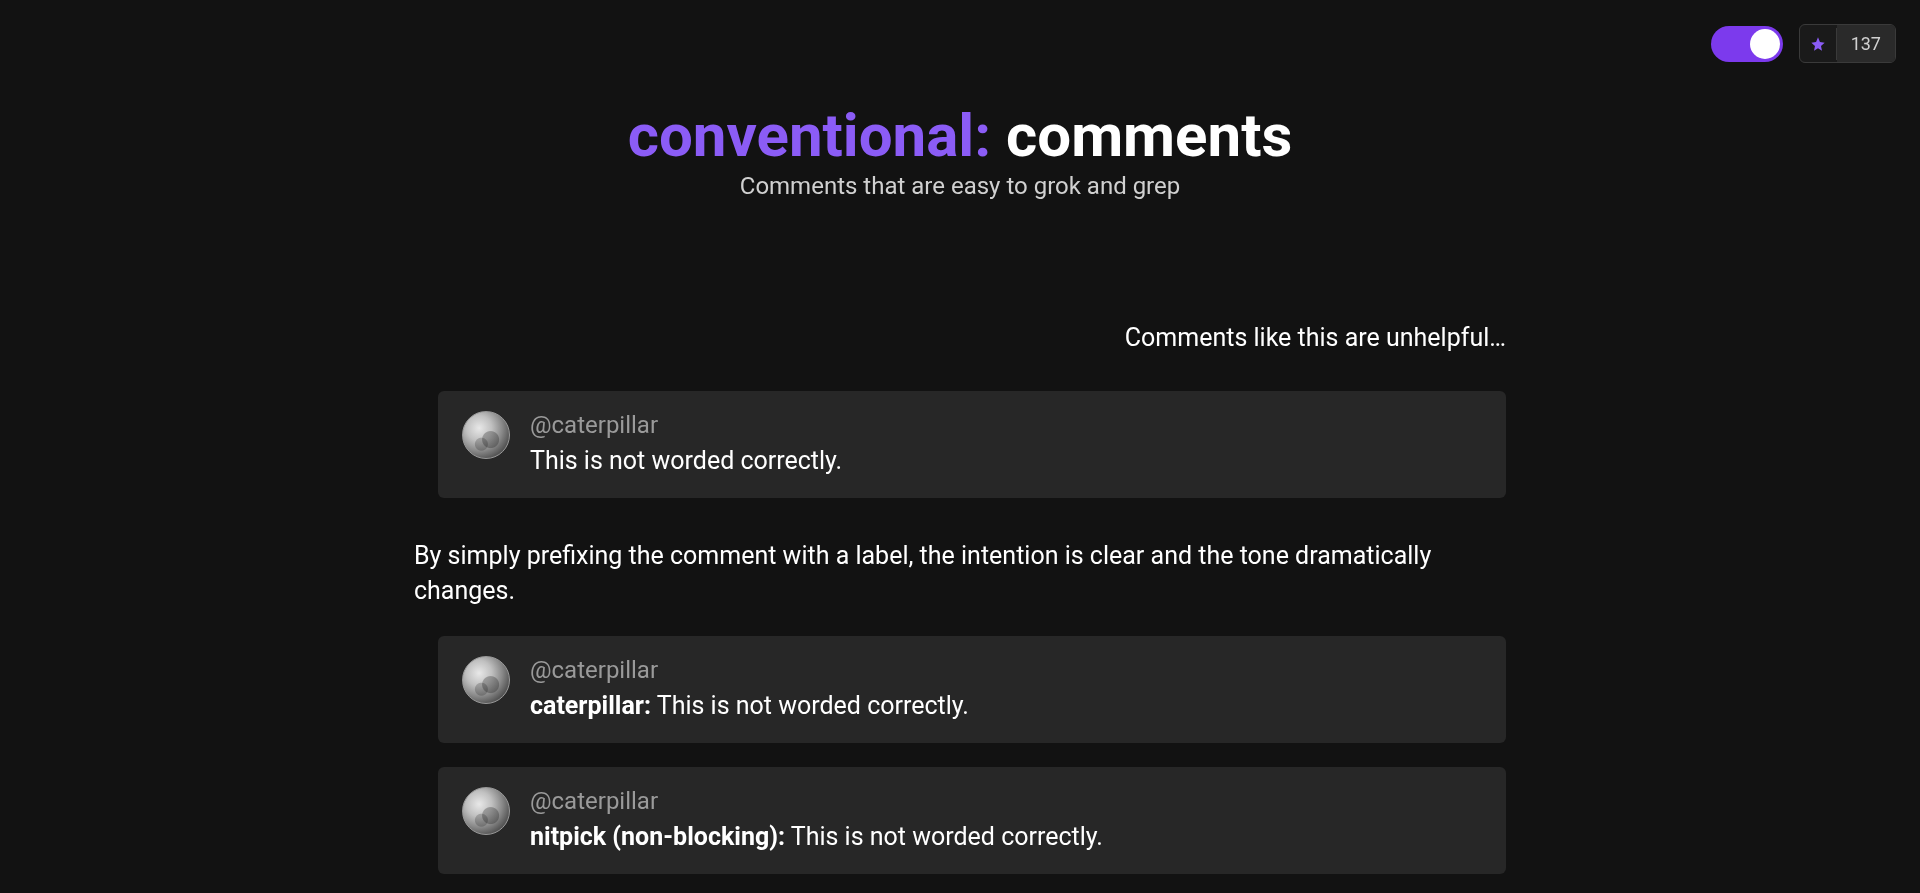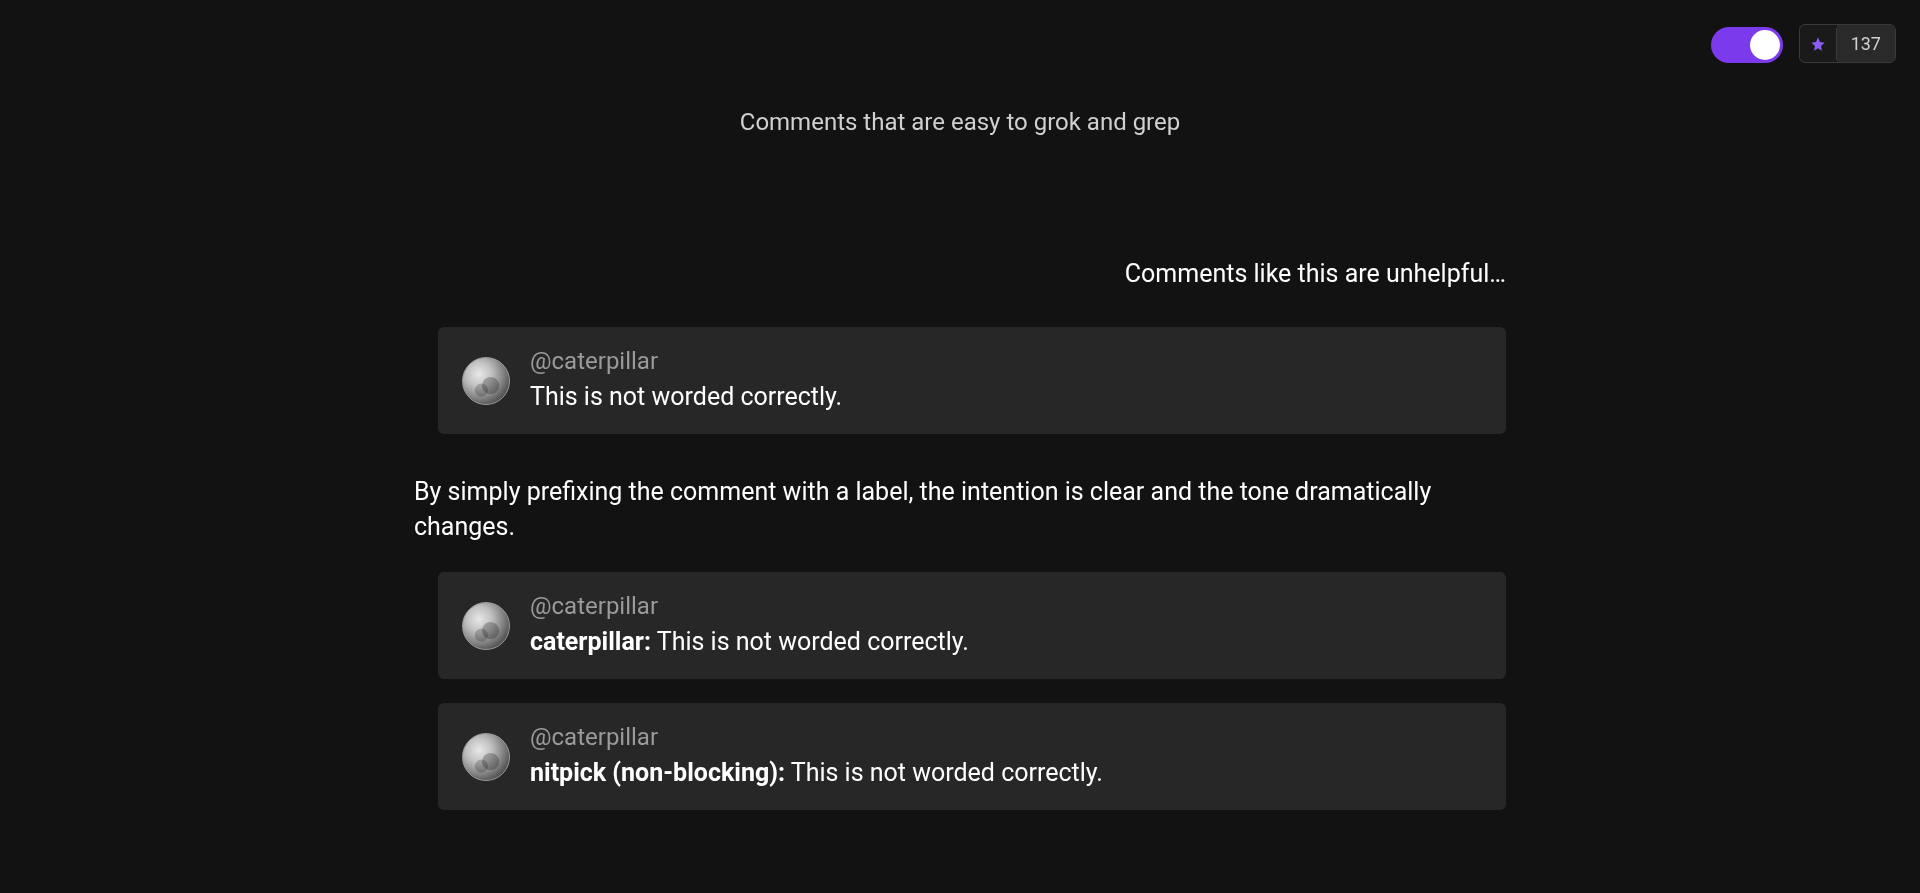--- a/index.html
+++ b/index.html
@@ -12,21 +12,21 @@
       color: #ffffff;
       font-family: -apple-system, BlinkMacSystemFont, "Segoe UI", Roboto, Helvetica, Arial, sans-serif;
       min-height: 893px;
       overflow: hidden;
     }
     .top-controls {
       position: absolute;
       top: 24px;
       right: 24px;
       display: flex;
-      align-items: flex-end;
+      align-items: center;
       gap: 16px;
     }
     .toggle-switch {
       width: 72px;
       height: 36px;
       background-color: #7c3aed;
       border-radius: 18px;
       position: relative;
       cursor: pointer;
     }
@@ -77,36 +77,35 @@
     }
     .title-prefix {
       color: #8b5cf6;
     }
     .title-suffix {
       color: #ffffff;
     }
     .subtitle {
       font-size: 24px;
       color: #d0d0d0;
-      margin-top: 8px;
       font-weight: 400;
     }
     .intro-text {
       font-size: 25px;
       color: #ffffff;
       margin-bottom: 36px;
       line-height: 1.4;
       text-align: right;
     }
     .comment-card {
       background-color: #272727;
       border-radius: 6px;
       padding: 20px 24px;
       display: flex;
-      align-items: center;
+      align-items: flex-start;
       gap: 20px;
       margin-left: 24px;
       margin-bottom: 40px;
     }
     .avatar {
       width: 48px;
       height: 48px;
       border-radius: 50%;
       background: radial-gradient(circle at 35% 35%, #e8e8e8 0%, #c0c0c0 30%, #888 55%, #555 75%, #333 100%);
       flex-shrink: 0;
@@ -161,20 +160,23 @@
       <svg width="16" height="16" viewBox="0 0 24 24" fill="#8b5cf6">
         <path d="M12 2l2.9 6.9L22 10l-5.5 5.1L18 22l-6-3.5L6 22l1.5-6.9L2 10l7.1-1.1z"></path>
       </svg>
     </div>
     <div class="star-count">137</div>
   </div>
 </div>
 
 <div class="container">
   <div class="header">
+    <h1 class="title">
+      <span class="title-prefix">conventional:</span><span class="title-suffix"> comments</span>
+    </h1>
     <p class="subtitle">Comments that are easy to grok and grep</p>
   </div>
 
   <p class="intro-text">Comments like this are unhelpful…</p>
 
   <div class="comment-card">
     <div class="avatar"></div>
     <div class="comment-body">
       <div class="comment-author">@caterpillar</div>
       <div class="comment-text"><span>This is not worded correctly.</span></div>

